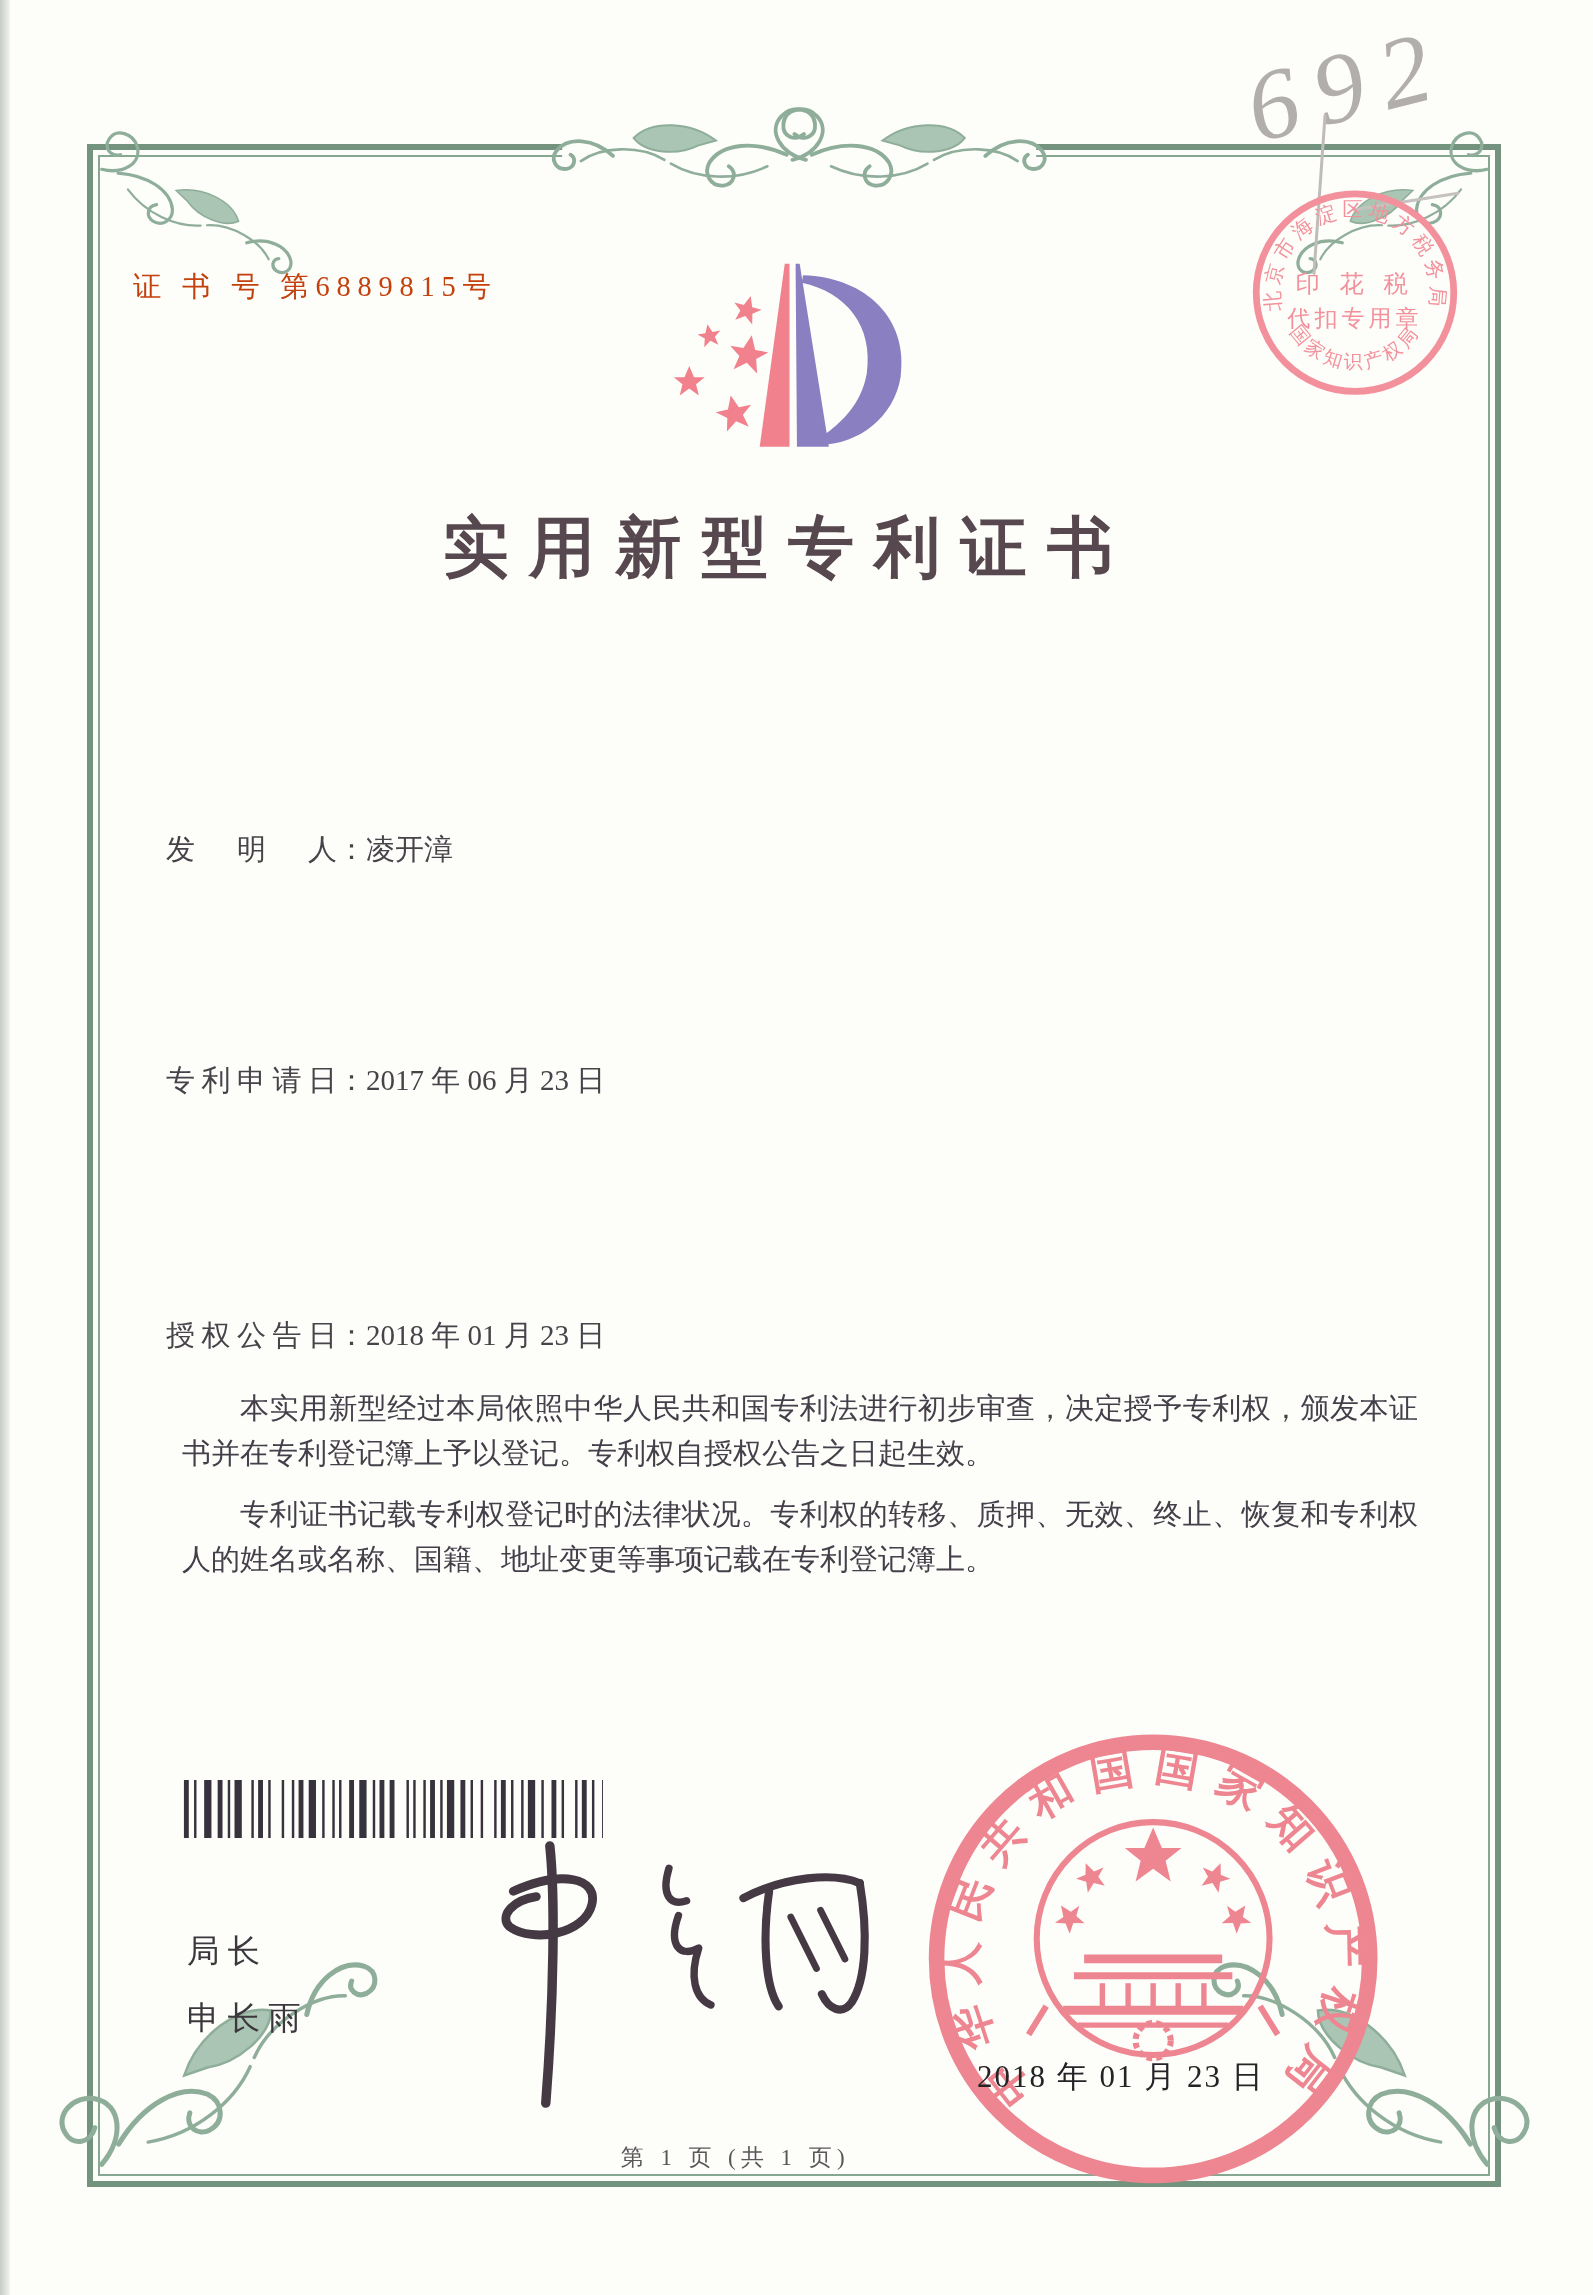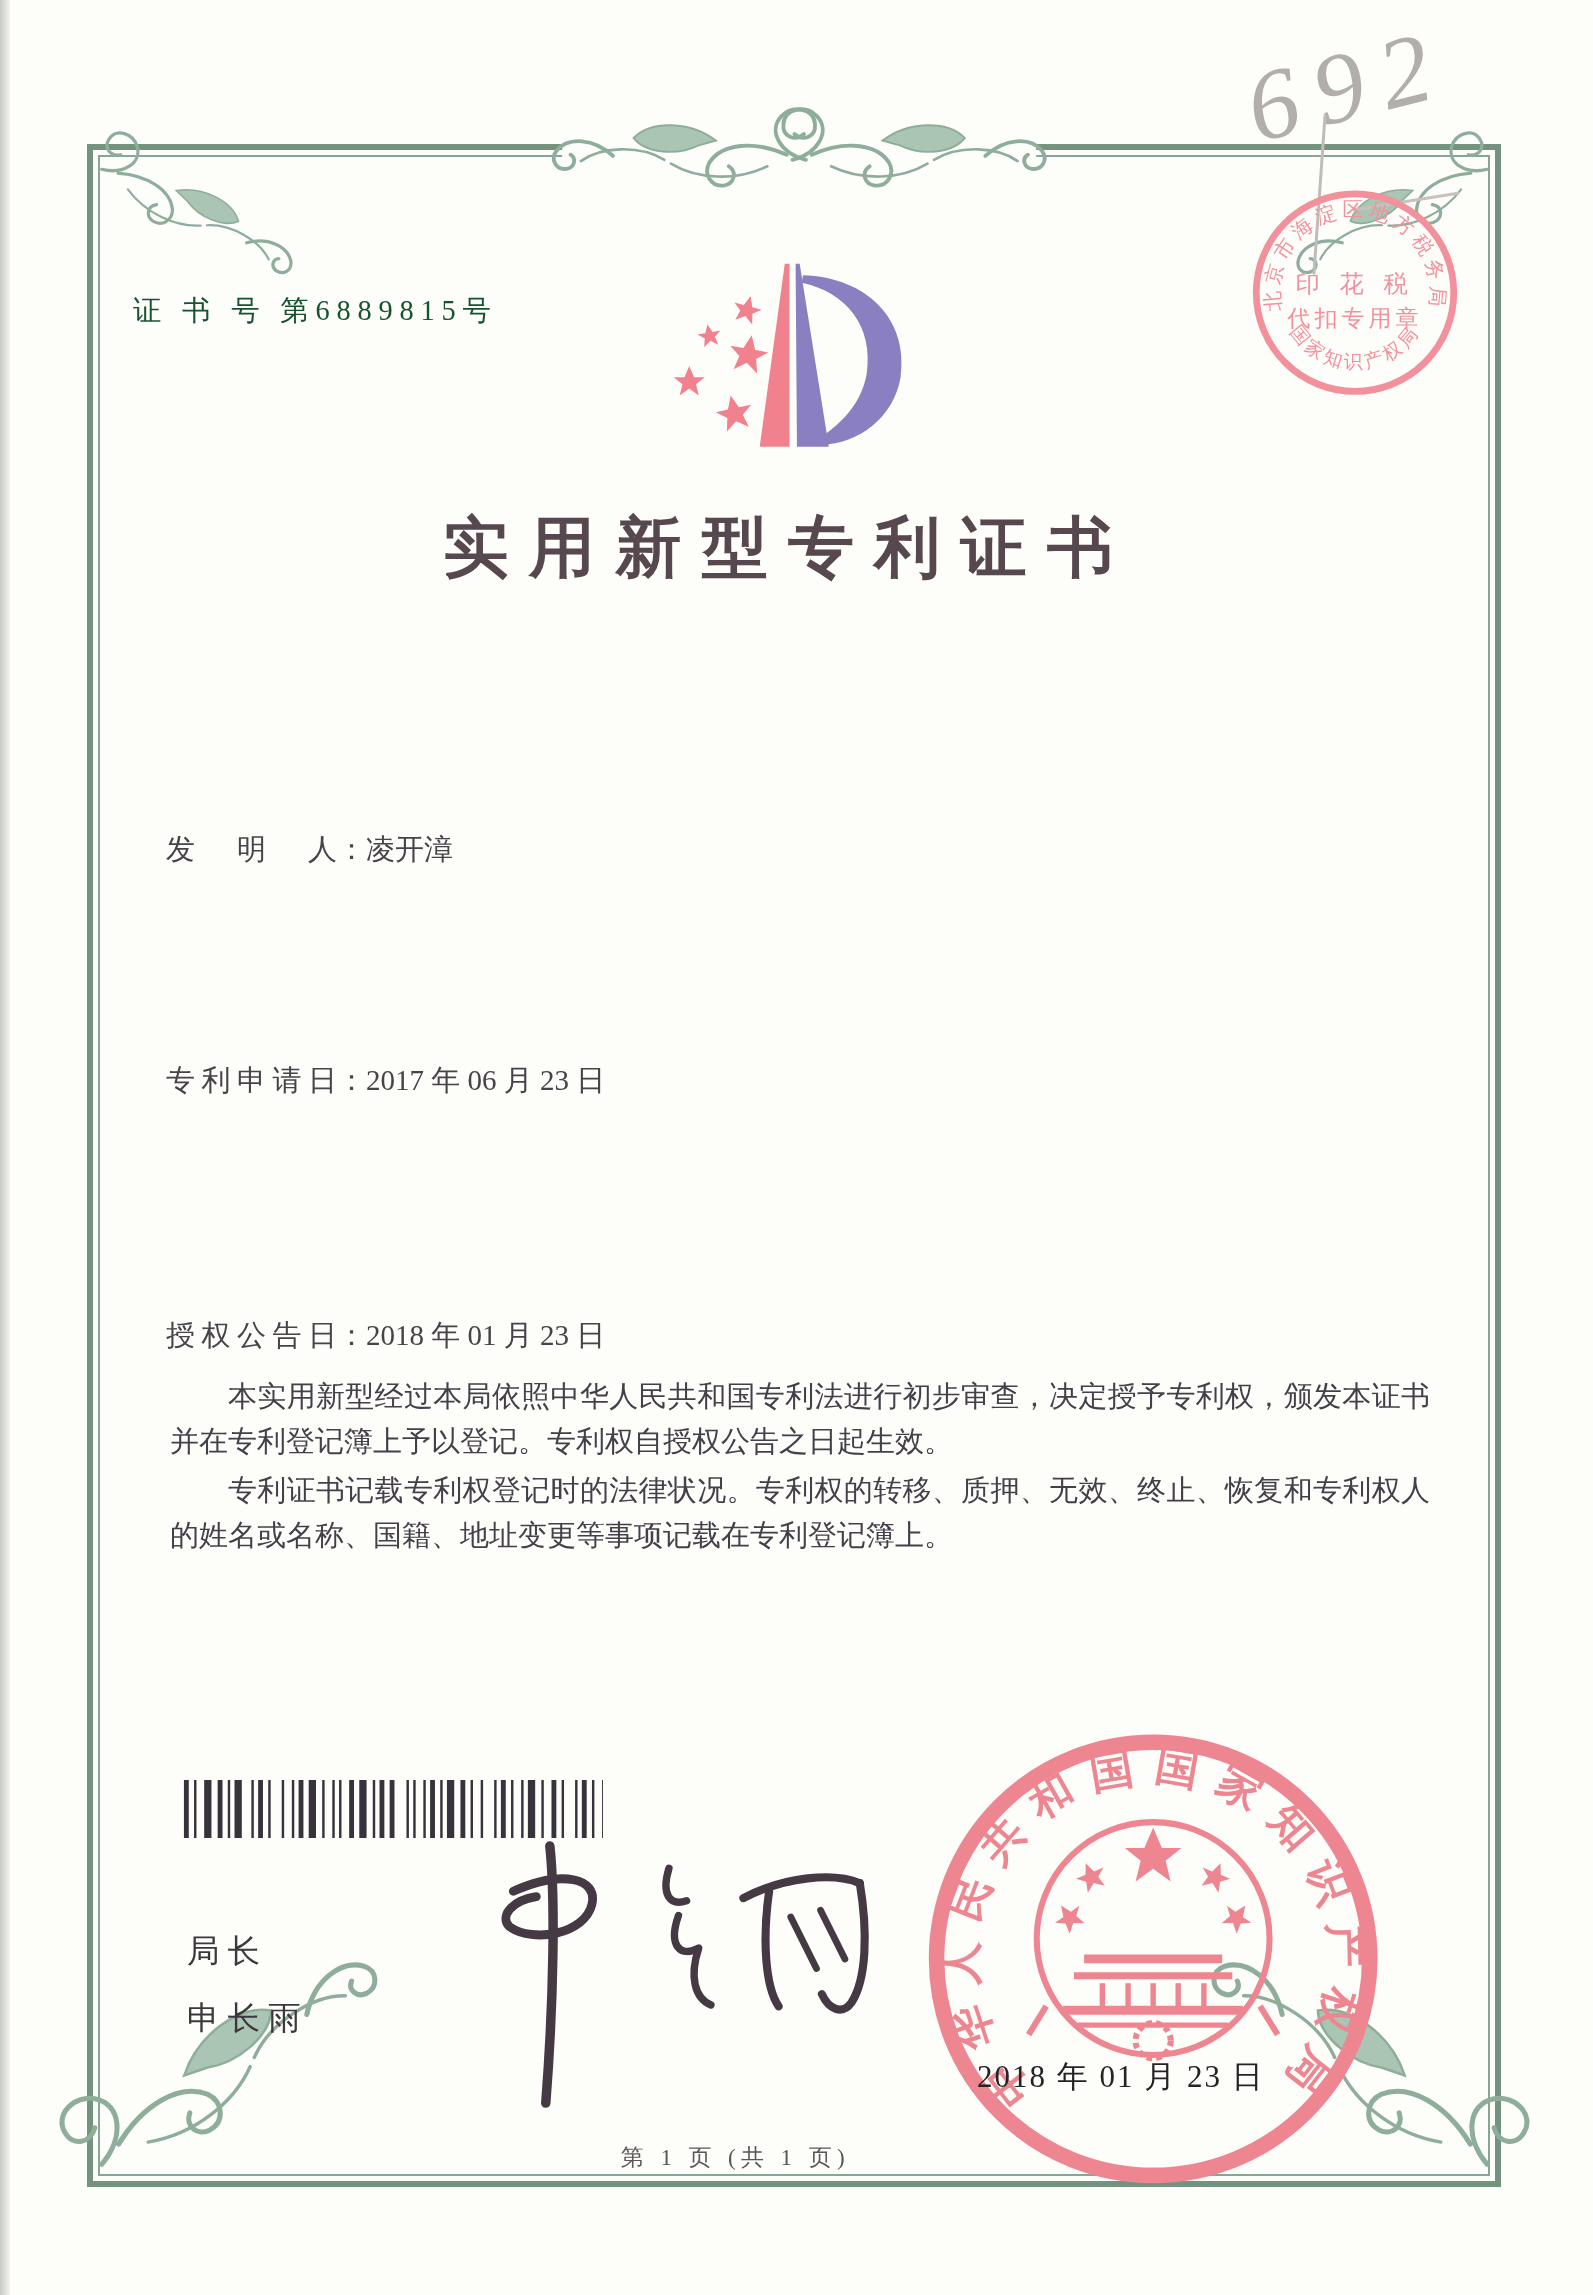--- a/index.html
+++ b/index.html
@@ -17,28 +17,28 @@
     border:6.1px solid #74937f; }
   .border-inner { position:absolute; left:4.7px; top:4.7px; right:4.7px; bottom:4.7px;
     border:2px solid #86a792; }
   
   .pencil { left:1246px; top:28.4px; font-size:100px; color:#b2aeab;
     transform:rotate(-14deg); letter-spacing:17.6px; font-style:italic; }
   .pencil-tail { left:1318px; top:114px; width:3.4px; height:161px;
     background:#c0bcb9; transform:rotate(4deg); border-radius:2px; }
   .pencil-under { left:1352px; top:200px; width:108px; height:3.4px;
     background:#c6c2bf; transform:rotate(-9deg); border-radius:2px; }
-  .cert-no { left:133px; top:268px; font-size:28.4px; letter-spacing:6.8px; color:#14532d;margin-top:24px; }
+  .cert-no { left:133px; top:268px; font-size:28.4px; letter-spacing:6.8px; color:#c2410c; }
   .title { left:0; top:503px; width:1576px; text-align:center;
     font-size:66px; font-weight:bold; letter-spacing:20.3px; color:#57484f; }
   .frow { left:166px; font-size:29px; color:#474349; white-space:nowrap; }
   .flabel { display:inline-block; width:171px; text-align:justify; text-align-last:justify; }
   .body-text { left:166px; top:1370px; width:1268px; font-size:29px;
     line-height:45px; text-align:justify; color:#443f49; }
-  .body-text p { margin:4px; text-indent:2em; }
+  .body-text p { margin:16px; text-indent:2em; }
   .signer { left:187px; font-size:32.5px; letter-spacing:8.1px; color:#3b373c; }
   .seal-date { left:977px; top:2056px; font-size:31px; letter-spacing:2px; color:#262327; }
   .footer { left:0; top:2142px; width:1593px; text-align:center; font-size:23px;
     letter-spacing:5.4px; color:#5a565a; transform:translateX(-61px); }
   .orn  { fill:none; stroke:#8fae9a; stroke-width:6; stroke-linecap:round; }
   .ornt { fill:none; stroke:#8fae9a; stroke-width:4; stroke-linecap:round; }
   .ornf { fill:#aac5b3; stroke:#8fae9a; stroke-width:3; }
   .sig  { fill:none; stroke:#453944; stroke-linecap:round; stroke-linejoin:round; }
   svg text { font-family:"Liberation Serif", serif; }
 </style>

